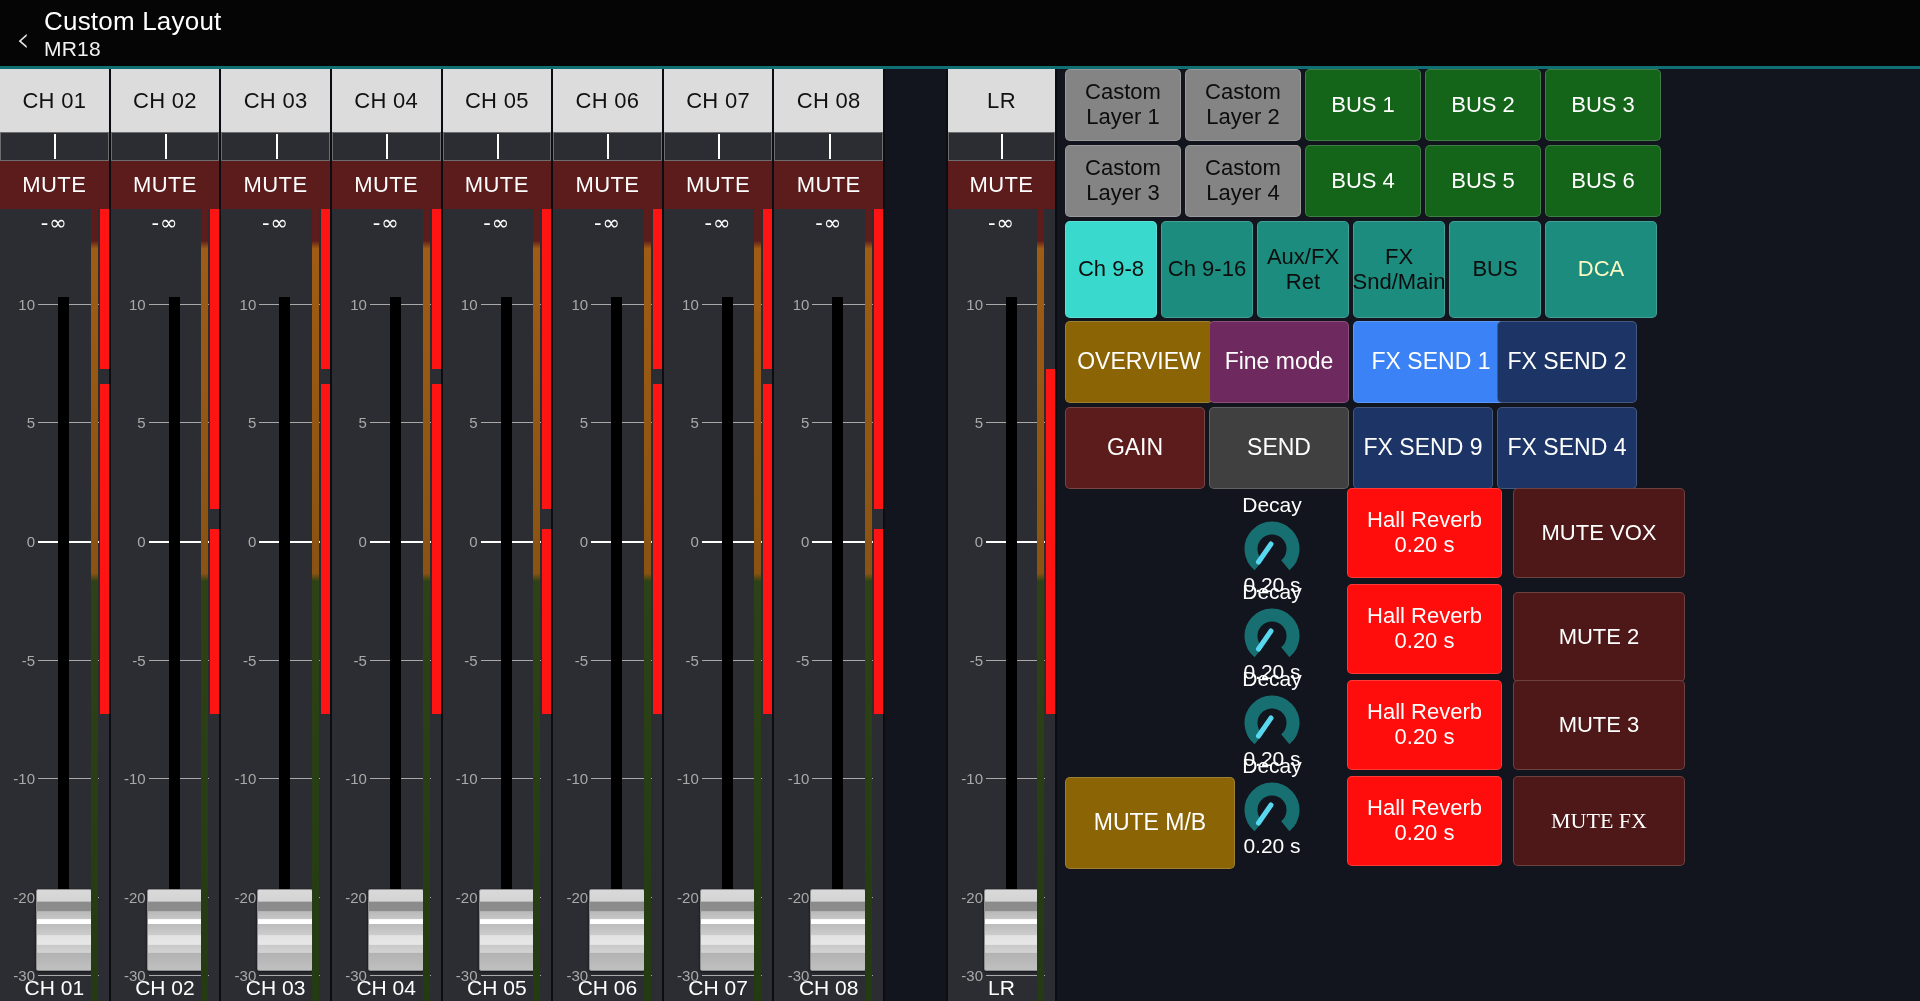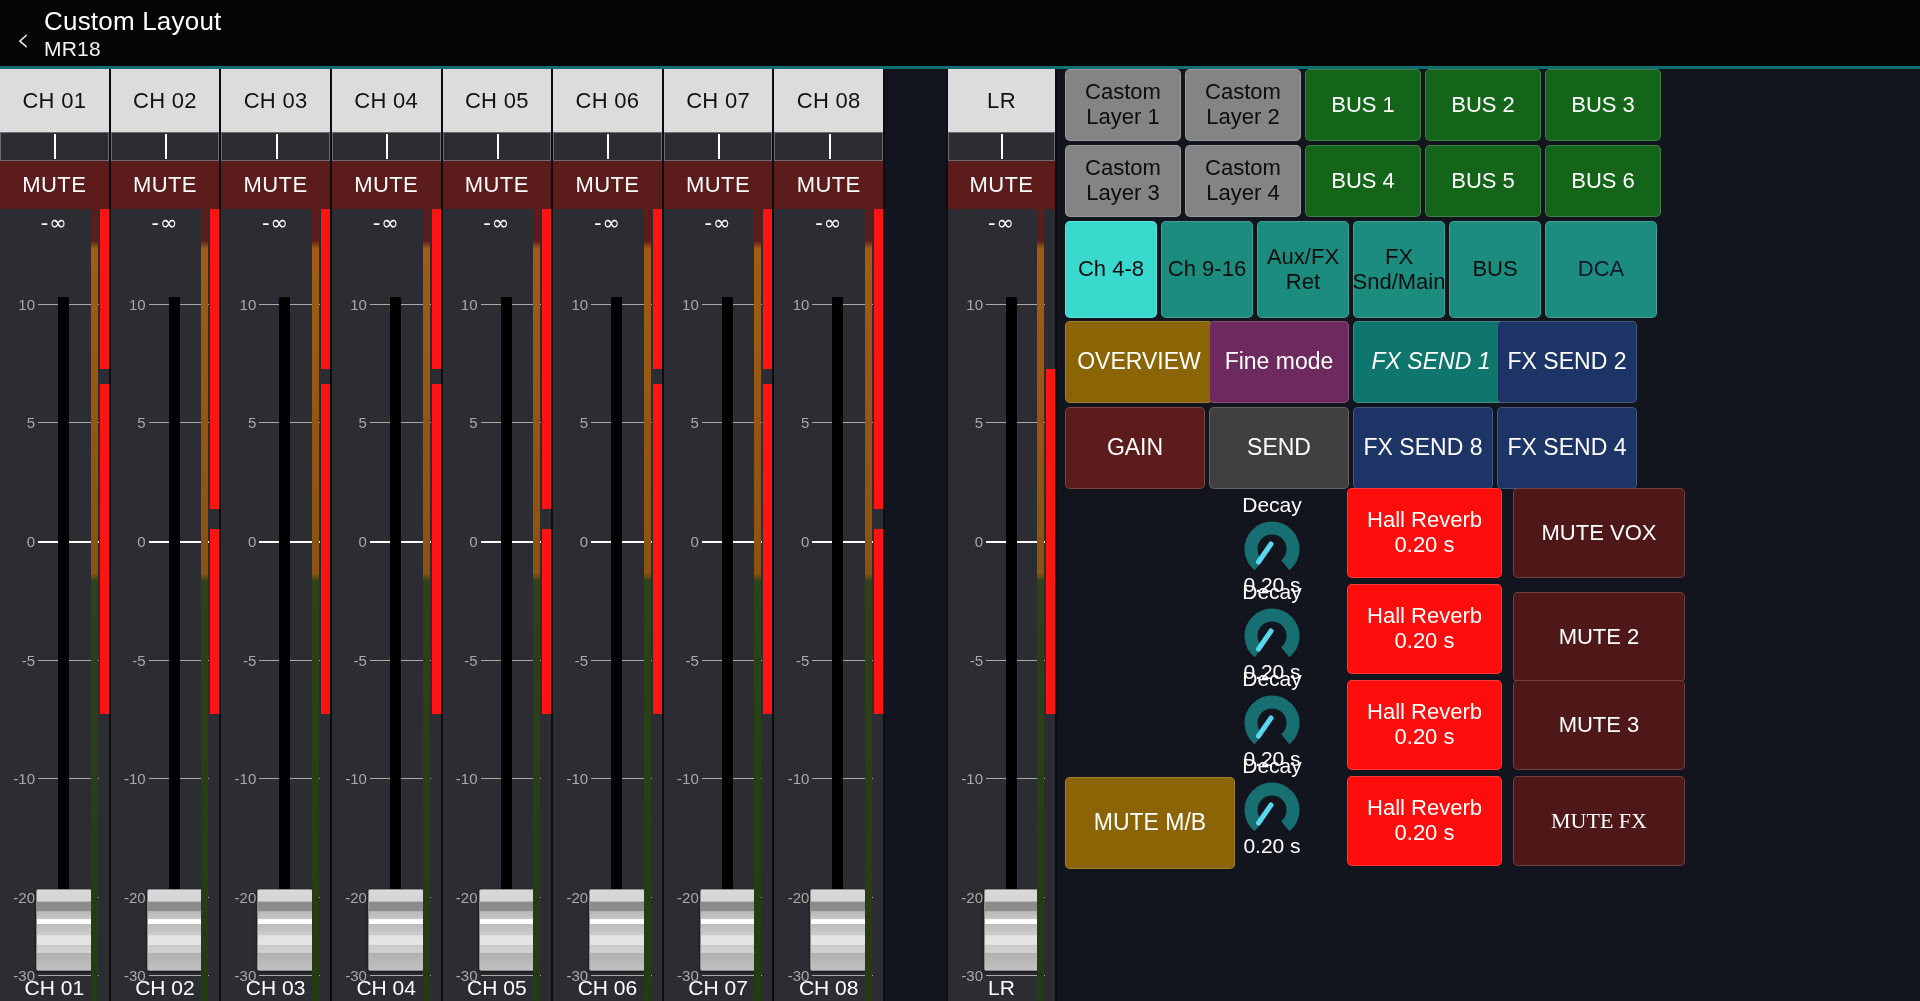--- a/index.html
+++ b/index.html
@@ -591,59 +591,59 @@
       <div class="btn" style="left: 248px; top: 76px; width: 116px; height: 72px; background: rgb(20, 101, 26); font-size: 22px;">
         <span style="white-space: pre-line;">BUS 4</span>
       </div>
       <div class="btn" style="left: 368px; top: 76px; width: 116px; height: 72px; background: rgb(20, 101, 26); font-size: 22px;">
         <span style="white-space: pre-line;">BUS 5</span>
       </div>
       <div class="btn" style="left: 488px; top: 76px; width: 116px; height: 72px; background: rgb(20, 101, 26); font-size: 22px;">
         <span style="white-space: pre-line;">BUS 6</span>
       </div>
       <div class="btn" style="left: 8px; top: 152px; width: 92px; height: 97px; background: rgb(58, 217, 205); font-size: 22px; color: rgb(13, 13, 13);">
-        <span style="white-space: pre-line;">Ch 4-8</span>
+        <span style="white-space: pre-line;">Ch 9-8</span>
       </div>
       <div class="btn" style="left: 104px; top: 152px; width: 92px; height: 97px; background: rgb(27, 140, 126); font-size: 22px; color: rgb(13, 13, 13);">
         <span style="white-space: pre-line;">Ch 9-16</span>
       </div>
       <div class="btn" style="left: 200px; top: 152px; width: 92px; height: 97px; background: rgb(27, 140, 126); font-size: 22px; color: rgb(13, 13, 13);">
         <span style="white-space: pre-line;">Aux/FX
 Ret</span>
       </div>
       <div class="btn" style="left: 296px; top: 152px; width: 92px; height: 97px; background: rgb(27, 140, 126); font-size: 22px; color: rgb(13, 13, 13);">
         <span style="white-space: pre-line;">FX
 Snd/Main</span>
       </div>
       <div class="btn" style="left: 392px; top: 152px; width: 92px; height: 97px; background: rgb(27, 140, 126); font-size: 22px; color: rgb(13, 13, 13);">
         <span style="white-space: pre-line;">BUS</span>
       </div>
-      <div class="btn" style="left: 488px; top: 152px; width: 112px; height: 97px; background: rgb(27, 140, 126); font-size: 22px; color: #0f172a;">
+      <div class="btn" style="left: 488px; top: 152px; width: 112px; height: 97px; background: rgb(27, 140, 126); font-size: 22px; color: #fef9c3;">
         <span style="white-space: pre-line;">DCA</span>
       </div>
       <div class="btn" style="left: 8px; top: 252px; width: 148px; height: 82px; background: rgb(138, 100, 5); font-size: 23px;">
         <span style="white-space: pre-line;">OVERVIEW</span>
       </div>
       <div class="btn" style="left: 152px; top: 252px; width: 140px; height: 82px; background: rgb(110, 42, 94); font-size: 23px;">
         <span style="white-space: pre-line;">Fine mode</span>
       </div>
-      <div class="btn" style="left: 296px; top: 252px; width: 156px; height: 82px; background: #0f766e; font-size: 23px; font-style: italic;">
+      <div class="btn" style="left: 296px; top: 252px; width: 156px; height: 82px; background: #3b82f6; font-size: 23px;">
         <span style="white-space: pre-line;">FX SEND 1</span>
       </div>
       <div class="btn" style="left: 440px; top: 252px; width: 140px; height: 82px; background: rgb(28, 53, 102); font-size: 23px;">
         <span style="white-space: pre-line;">FX SEND 2</span>
       </div>
       <div class="btn" style="left: 8px; top: 338px; width: 140px; height: 82px; background: rgb(92, 28, 28); font-size: 23px;">
         <span style="white-space: pre-line;">GAIN</span>
       </div>
       <div class="btn" style="left: 152px; top: 338px; width: 140px; height: 82px; background: #404040; font-size: 23px;">
         <span style="white-space: pre-line;">SEND</span>
       </div>
       <div class="btn" style="left: 296px; top: 338px; width: 140px; height: 82px; background: rgb(28, 53, 102); font-size: 23px;">
-        <span style="white-space: pre-line;">FX SEND 8</span>
+        <span style="white-space: pre-line;">FX SEND 9</span>
       </div>
       <div class="btn" style="left: 440px; top: 338px; width: 140px; height: 82px; background: rgb(28, 53, 102); font-size: 23px;">
         <span style="white-space: pre-line;">FX SEND 4</span>
       </div>
       <div class="knobcell" style="left: 152px; top: 424px;">
         <div class="klabel">Decay</div>
         <div class="knob">
           <svg viewBox="0 0 56 56" width="56" height="56">
             <path d="M14.7 48.2 A21 21 0 1 1 41.3 48.2" fill="none" stroke="#176f72" stroke-width="13" stroke-linecap="butt"></path>
             <line x1="27" y1="27" x2="14.5" y2="45" stroke="#59d7ef" stroke-width="5" stroke-linecap="round"></line>

